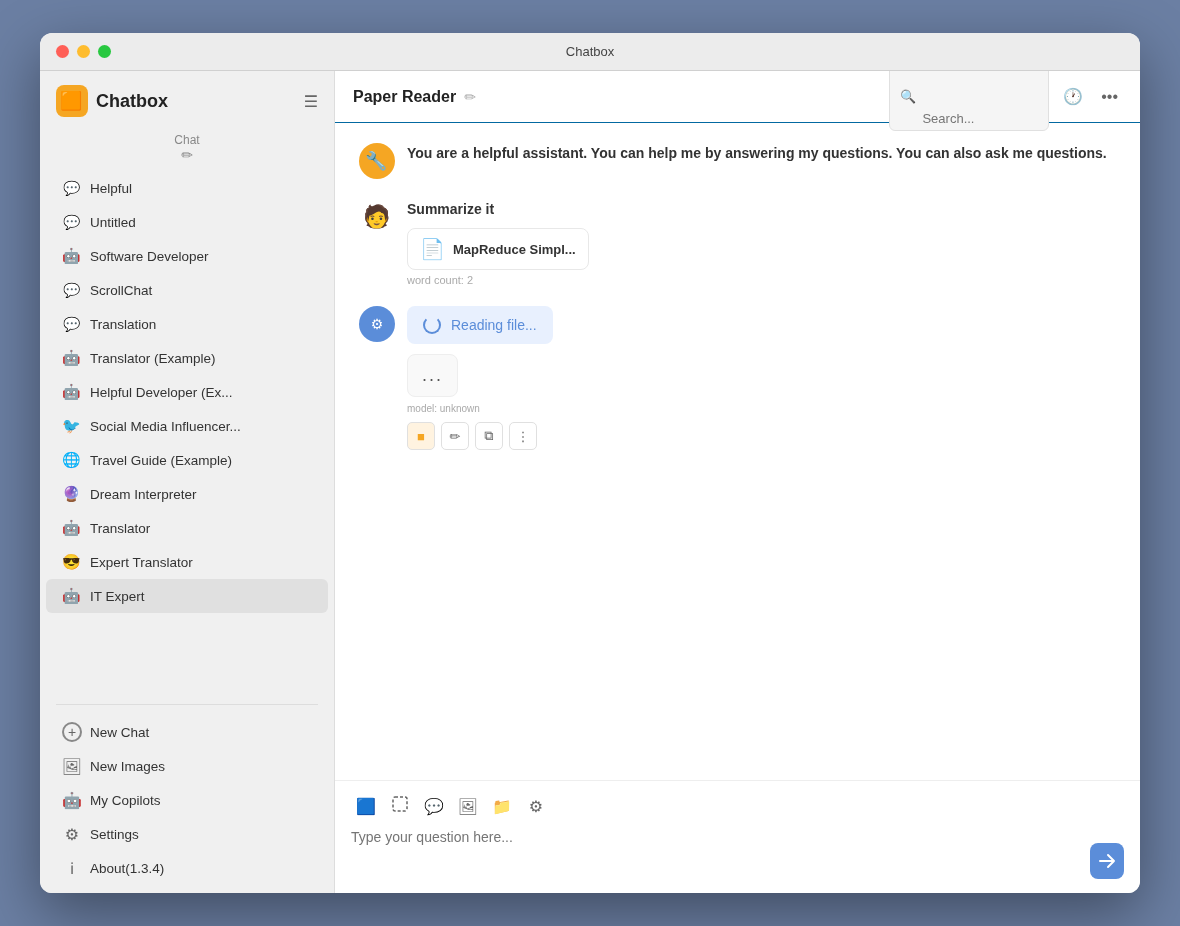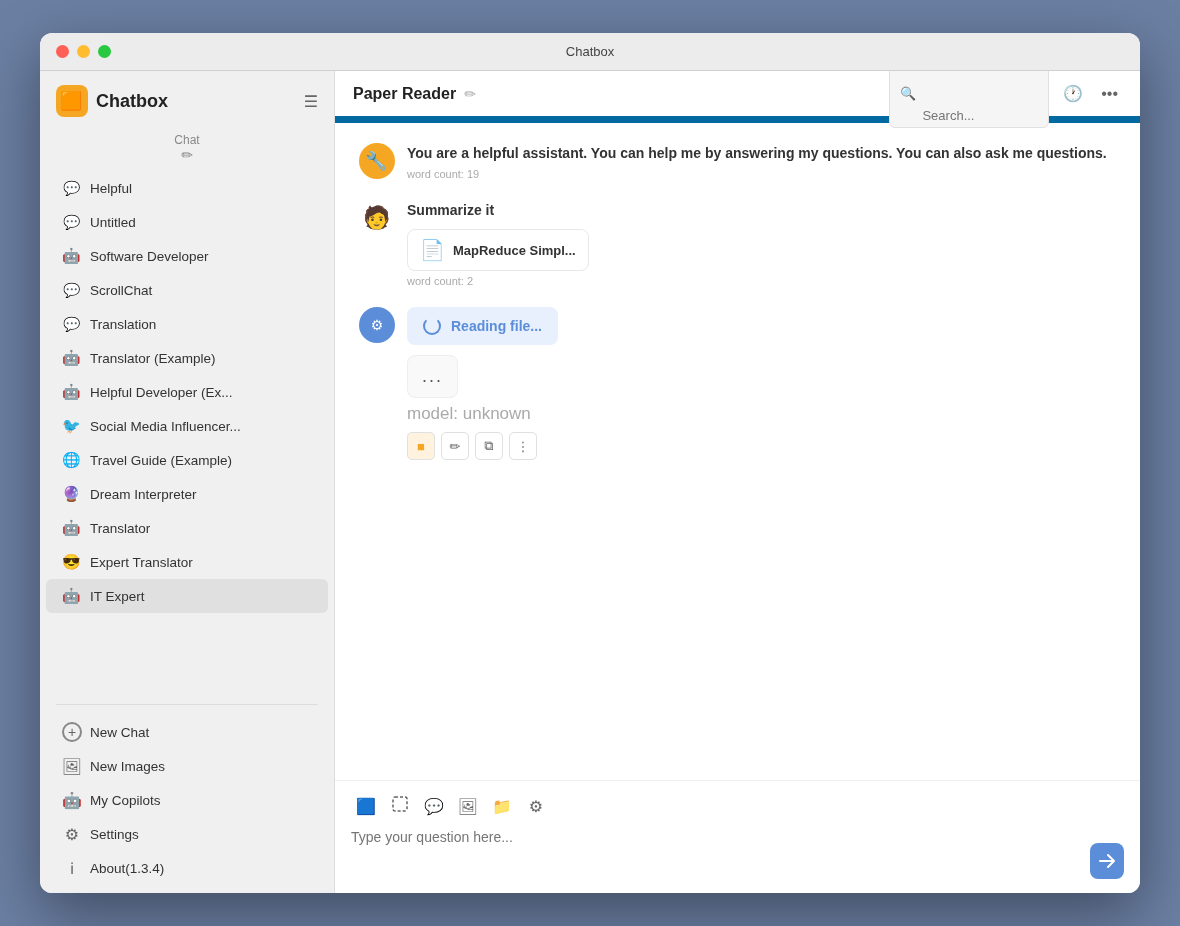--- a/index.html
+++ b/index.html
@@ -161,21 +161,21 @@
       display: flex;
       flex-direction: column;
       background: #fff;
     }
     .chat-header {
       height: 52px;
       display: flex;
       align-items: center;
       justify-content: space-between;
       padding: 0 18px;
-      border-bottom: 7px solid #0369a1;
+      border-bottom: 1px solid #0369a1;
     }
     .chat-title-area {
       display: flex;
       align-items: center;
       gap: 8px;
     }
     .chat-title {
       font-size: 16px;
       font-weight: 600;
       color: #222;
@@ -300,37 +300,37 @@
       height: 18px;
       border: 2px solid #5b8dd9;
       border-top-color: transparent;
       border-radius: 50%;
       animation: spin 1s linear infinite;
     }
     @keyframes spin { to { transform: rotate(360deg); } }
     .reading-text {
       font-size: 14px;
       color: #5b8dd9;
-      font-weight: 700;
+      font-weight: 400;
     }
     .ai-response-block {
       background: #f9f9f9;
       border: 1px solid #eee;
       border-radius: 8px;
       padding: 10px 14px;
       width: fit-content;
       max-width: 480px;
     }
     .ai-response-dots {
       font-size: 18px;
       color: #555;
       letter-spacing: 2px;
     }
     .model-info {
-      font-size: 17px;
+      font-size: 10px;
       color: #aaa;
       margin-top: 6px;
     }
     .action-buttons {
       display: flex;
       gap: 6px;
       margin-top: 8px;
     }
     .action-btn {
       width: 28px;
@@ -543,21 +543,20 @@
           <span class="header-btn">•••</span>
         </div>
       </div>
 
       <div class="chat-messages">
 
         <div class="message-block">
           <div class="message-avatar avatar-system">🔧</div>
           <div class="message-content">
             <div class="message-text">You are a helpful assistant. You can help me by answering my questions. You can also ask me questions.</div>
-            <div class="message-meta">word count: 19</div>
           </div>
         </div>
 
         <div class="message-block">
           <div class="message-avatar avatar-user">🧑</div>
           <div class="message-content">
             <div class="message-text">Summarize it</div>
             <div class="file-attachment">
               <span class="file-icon">📄</span>
               <span class="file-name">MapReduce Simpl...</span>

